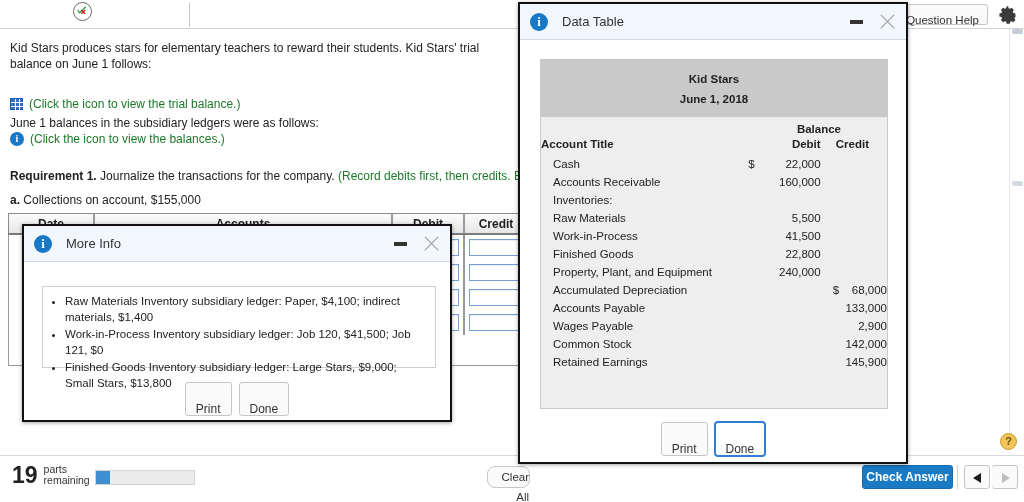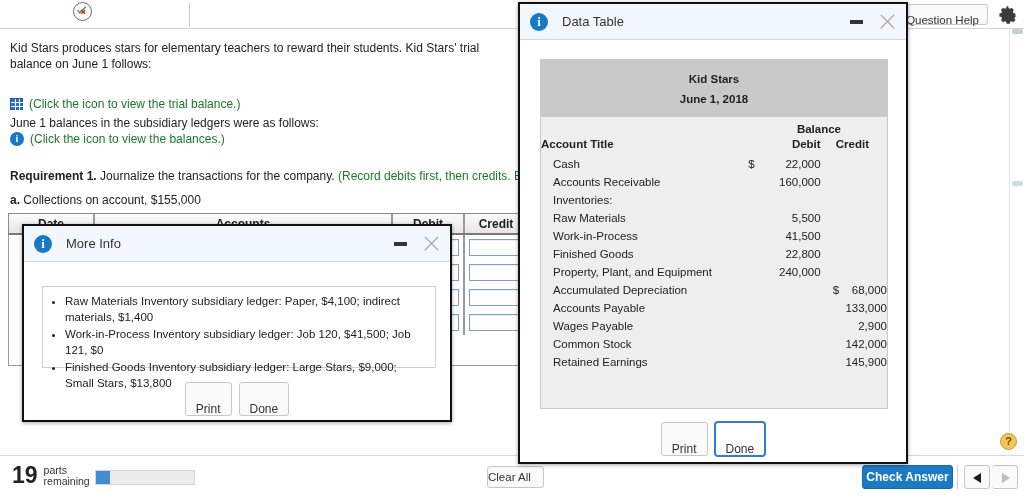--- a/index.html
+++ b/index.html
@@ -94,29 +94,29 @@
   .w-acct{width:290px;margin:0 4px;}
   .w-deb{width:64px;margin:0 4px;}
   .w-cred{width:58px;margin:0 2px 0 4px;}
   .sepcol{width:2px;height:25px;background:#9a9a9a;}
   #hr-bottom{
     position:absolute;left:0;top:455px;width:1024px;height:1px;background:#d7dadd;
   }
 
   
   #bottombar{ position:absolute; left:0; top:456px; width:1024px; height:46px; background:#fff;}
-  #parts{ position:absolute; left:12px; top:8px; display:flex; align-items:flex-end; gap:6px;}
+  #parts{ position:absolute; left:12px; top:8px; display:flex; align-items:flex-start; gap:6px;}
   #parts .num{ font-size:23px; font-weight:bold; color:#222; line-height:23px;}
   #parts .lbl{ font-size:10.5px; line-height:11px; color:#333;}
   #pbar{ position:absolute; left:95px; top:14px; width:100px;height:15px;
          background:#ebebeb;border:1px solid #d5d5d5;}
   #pbar i{ display:block;width:14px;height:13px;background:#3d8fd1;}
-  #clearall{ position:absolute; left:487px; top:10px; width:57px;height:22px;
-     border:1px solid #c3c7ca;border-radius:3px;background:#fafafa;
-     font-size:11.5px;text-align:left;line-height:20px;color:#333;}
+  #clearall{ position:absolute; left:487px; top:10px; width:43px;height:22px;
+     border:1px solid #c3c7ca;border-radius:8px;background:#fafafa;
+     font-size:11.5px;text-align:right;line-height:20px;color:#333;}
   #checkans{ position:absolute; left:862px; top:9px; width:91px;height:24px;
      background:#1a7ac4;border:1px solid #156aab;border-radius:3px;color:#fff;
      font-size:12px;text-align:center;line-height:22px;font-weight:bold;}
   #navsep{position:absolute;left:957px;top:9px;width:1px;height:24px;background:#d0d0d0;}
   .navbtn{position:absolute;top:9px;width:26px;height:24px;border:1px solid #c3c7ca;
      background:#fafafa;border-radius:3px;}
   #prevbtn{left:964px;}
   #nextbtn{left:992px;border-left:none;}
   .tri{position:absolute;top:7px;width:0;height:0;border-top:5px solid transparent;border-bottom:5px solid transparent;}
   #prevbtn .tri{left:8px;border-right:8px solid #1c1c1c;}

